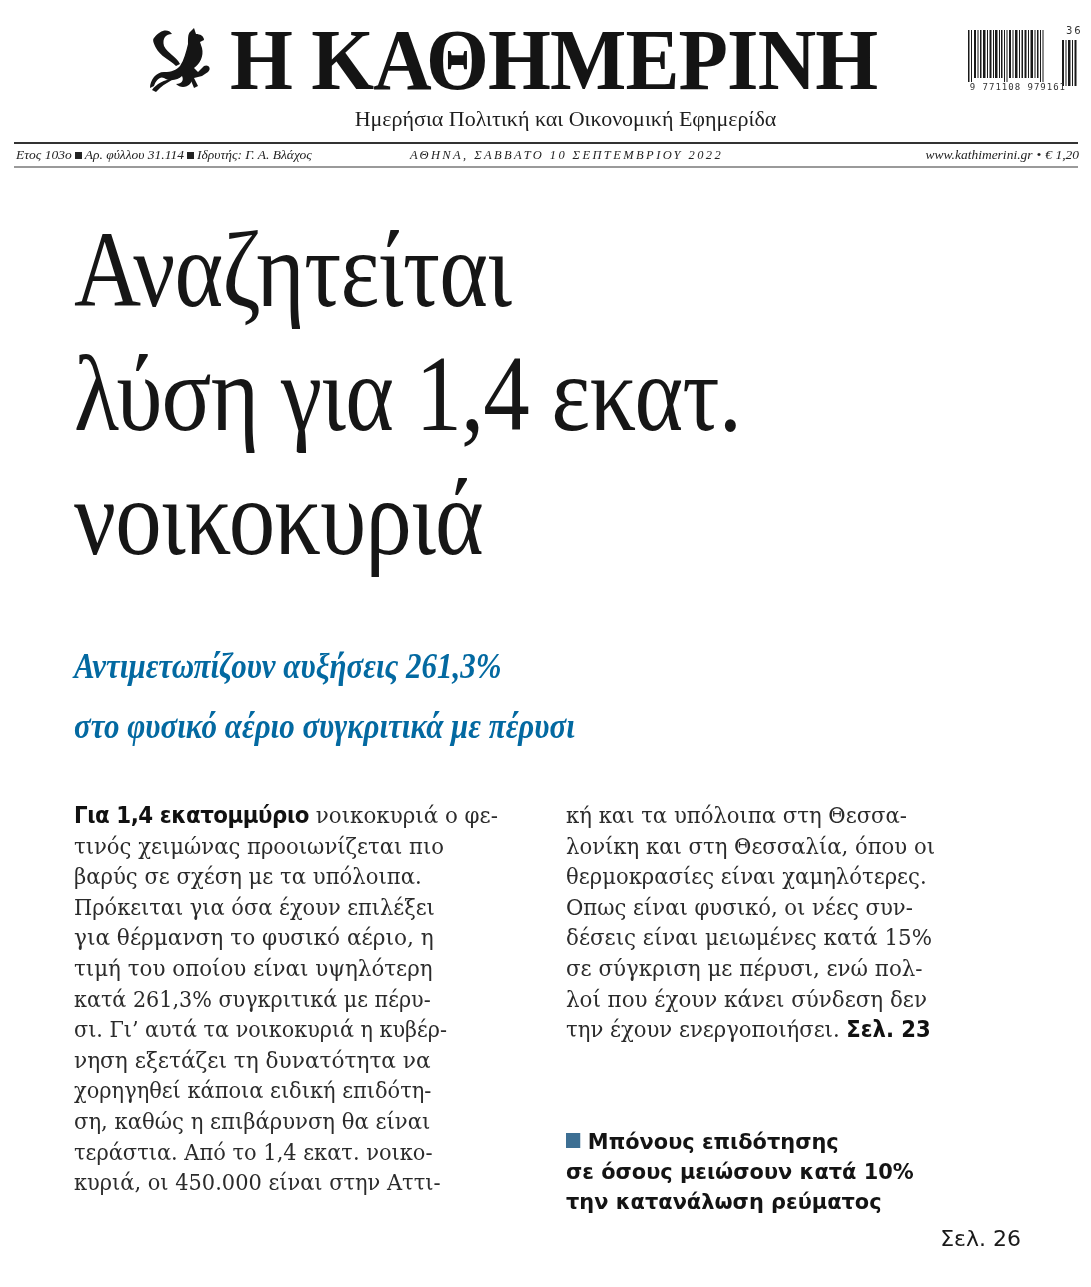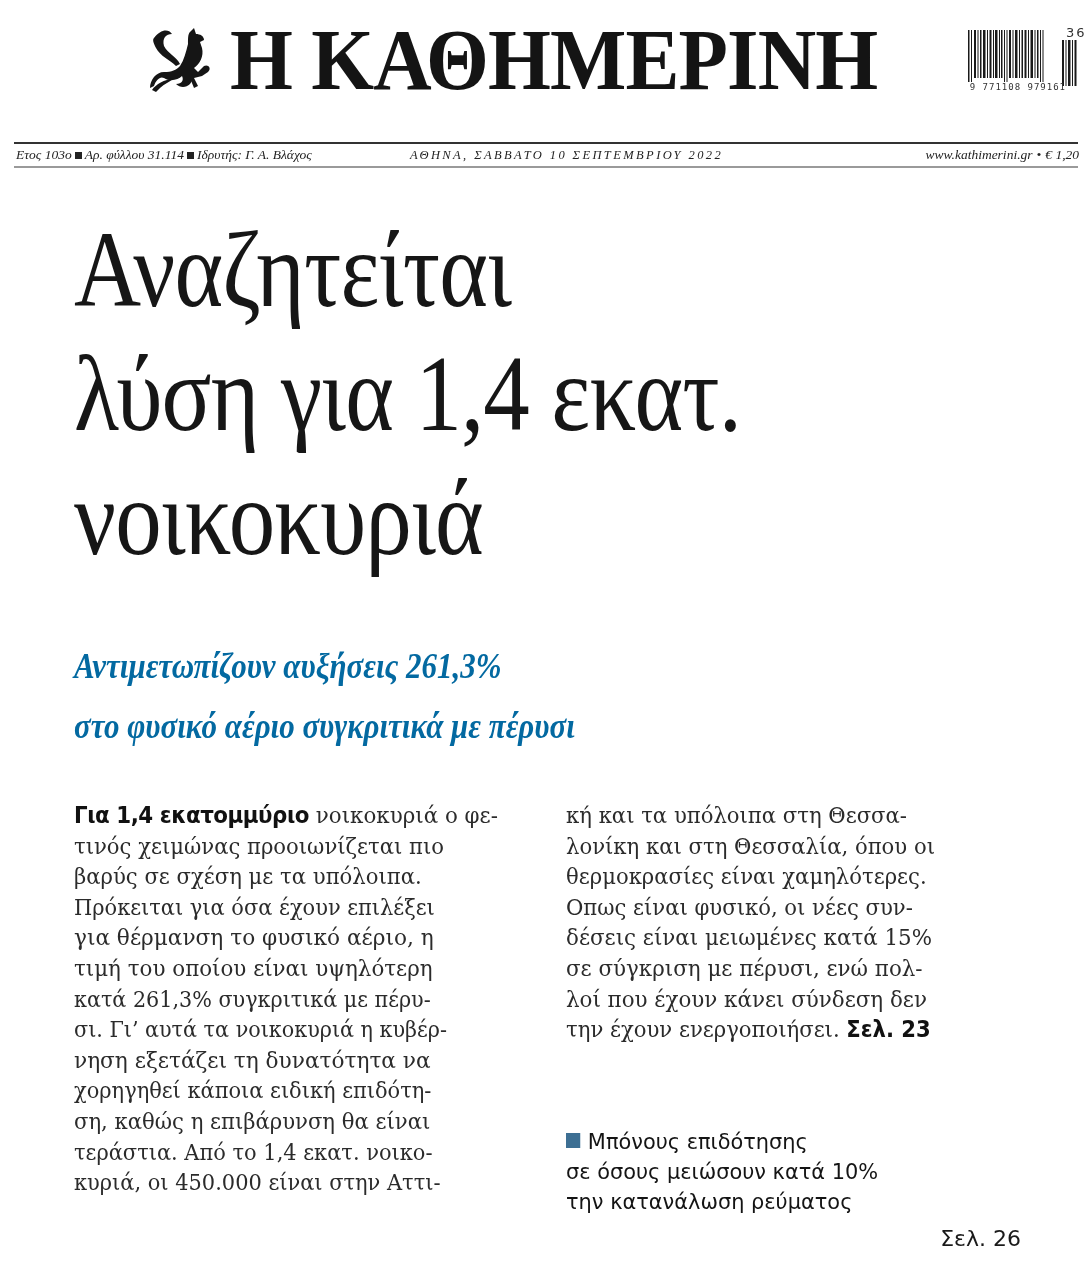--- a/index.html
+++ b/index.html
@@ -25,21 +25,21 @@
     font-family: "Liberation Serif", "DejaVu Serif", serif;
     font-size: 22px; color: #1e1e1e;
   }
   .barcode { position: absolute; left: 966px; top: 26px; width: 120px; height: 66px; }
   .barcode-number {
     position: absolute; left: 966px; top: 82px; width: 100px; text-align: right;
     font-family: "DejaVu Sans Mono", monospace; font-size: 9px; letter-spacing: 1px; color: #333;
   }
   .barcode-addon-number {
     position: absolute; left: 1066px; top: 25px;
-    font-family: "DejaVu Sans", sans-serif; font-size: 13px; letter-spacing: 2px; color: #333;
+    font-family: "DejaVu Sans", sans-serif; font-size: 10px; letter-spacing: 2px; color: #333;
   }
 
   
   .rule-top { position: absolute; left: 14px; top: 142px; width: 1064px; height: 2px; background: #333; }
   .rule-bottom { position: absolute; left: 14px; top: 166px; width: 1064px; height: 2px; background: #9a9a9a; }
   .dateline {
     position: absolute; top: 146px; height: 18px; line-height: 18px;
     font-family: "Liberation Serif", "DejaVu Serif", serif; font-style: italic;
     font-size: 13.5px; color: #222; white-space: nowrap;
   }
@@ -79,21 +79,21 @@
     font-family: "DejaVu Sans", "Liberation Sans", sans-serif; font-weight: bold;
     color: #111; letter-spacing: -0.5px;
   }
   .page-ref {
     font-family: "DejaVu Sans", "Liberation Sans", sans-serif; font-weight: bold; color: #111;
   }
 
   
   .sidebox {
     position: absolute; left: 566px; top: 1127px; width: 470px;
-    font-family: "DejaVu Sans", "Liberation Sans", sans-serif; font-weight: normal;
+    font-family: "DejaVu Sans", "Liberation Sans", sans-serif; font-weight: bold;
     font-size: 22px; line-height: 30px; color: #141414;
   }
   .bullet-square {
     display: inline-block; width: 15px; height: 15px; background: #3d6f93;
     margin-right: 8px; vertical-align: 1px;
   }
   .sidebox-line { display: block; white-space: nowrap; }
   .sidebox-ref {
     position: absolute; right: 70px; top: 1226px;
     font-family: "DejaVu Sans", "Liberation Sans", sans-serif; font-weight: normal;
@@ -146,20 +146,21 @@
         <rect x="96" y="14" width="2" height="46"></rect>
           <rect x="99.5" y="14" width="1" height="46"></rect>
         <rect x="102" y="14" width="2.5" height="46"></rect>
           <rect x="106" y="14" width="1" height="46"></rect>
         <rect x="108.5" y="14" width="2" height="46"></rect>
       </g>
     </svg>
     <div class="barcode-number">9 771108 979161</div>
     <div class="barcode-addon-number">36</div>
 
+    <div class="subtitle">Ημερήσια Πολιτική και Οικονομική Εφημερίδα</div>
   </div>
 
   <div class="rule-top"></div>
   <div class="dateline dateline-left">
     <span>Ετος 103ο</span><span class="sq"></span><span>Αρ. φύλλου 31.114</span><span class="sq"></span><span>Ιδρυτής: Γ. Α. Βλάχος</span>
   </div>
   <div class="dateline dateline-center">ΑΘΗΝΑ, ΣΑΒΒΑΤΟ 10 ΣΕΠΤΕΜΒΡΙΟΥ 2022</div>
   <div class="dateline dateline-right">
     <span>www.kathimerini.gr</span><span class="dot">•</span><span>€ 1,20</span>
   </div>

